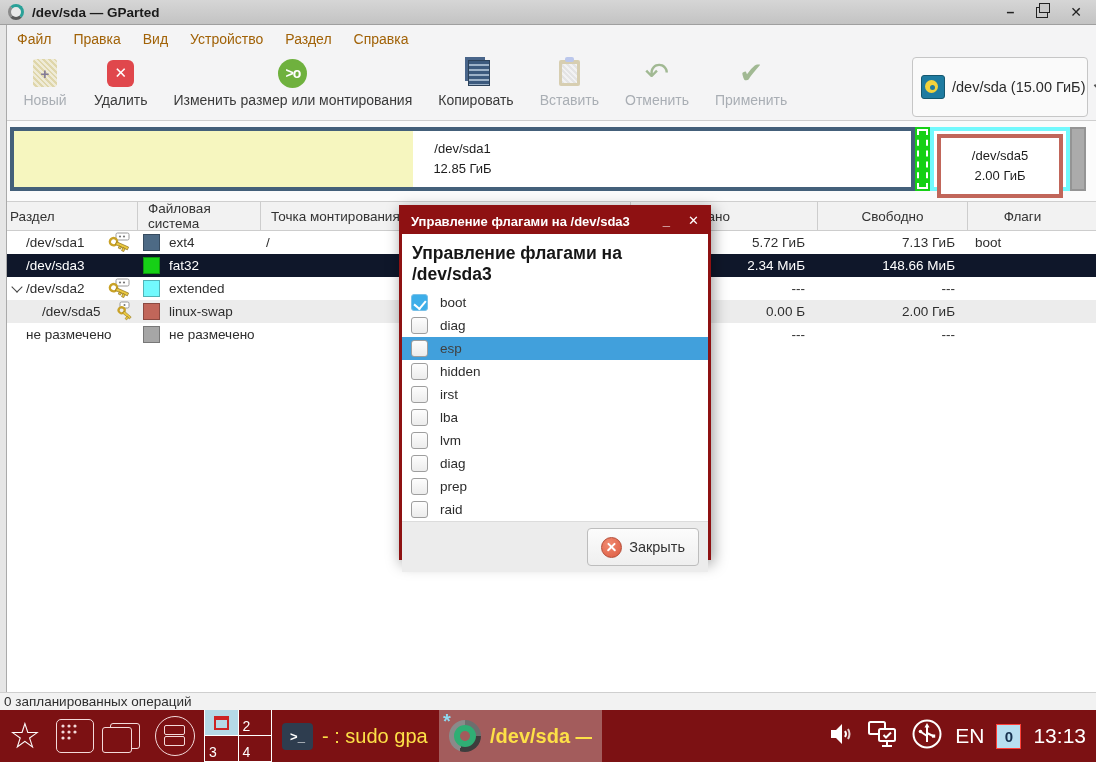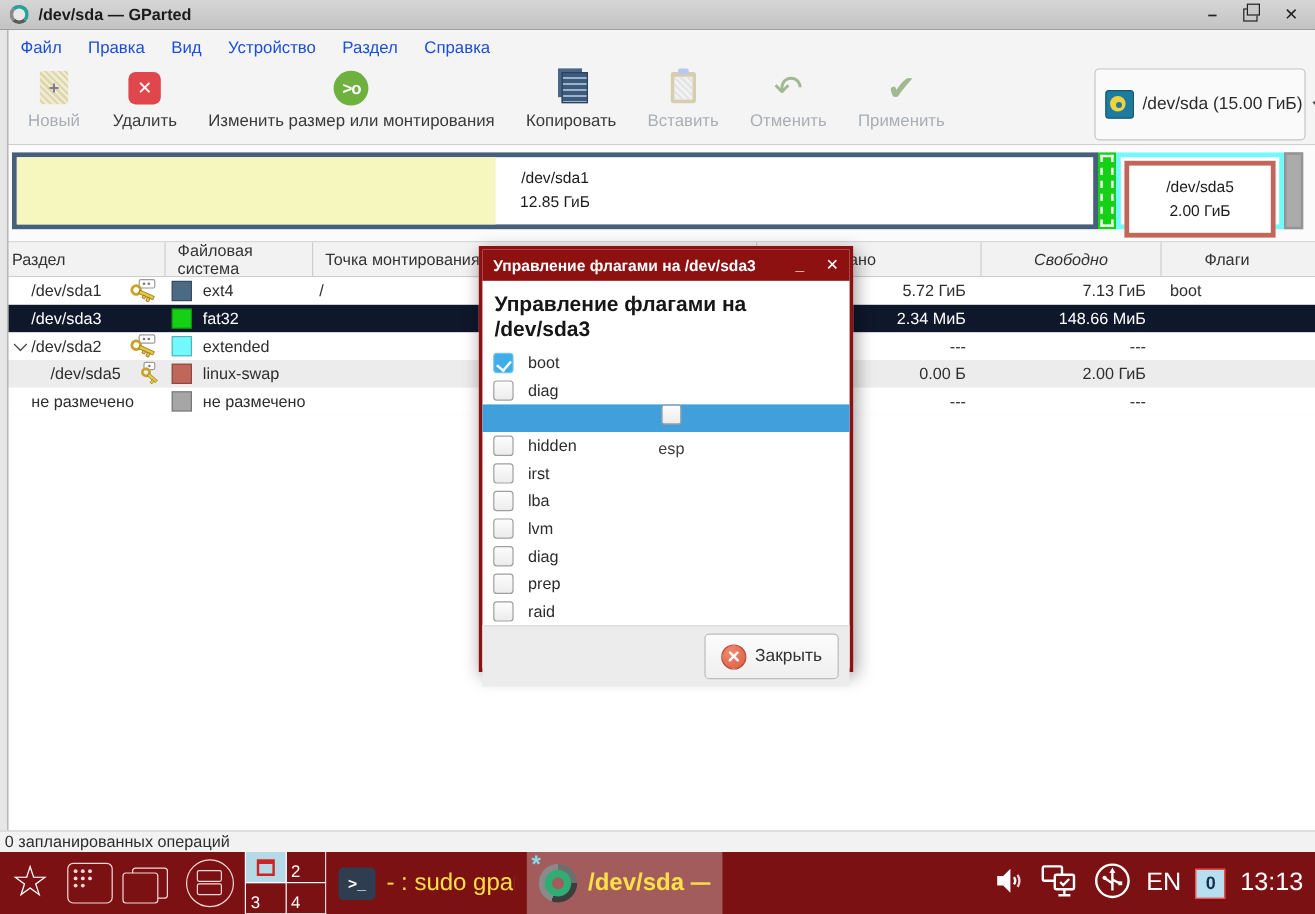--- a/index.html
+++ b/index.html
@@ -13,21 +13,21 @@
   .app-ico{width:16px;height:16px;margin:0 8px 0 8px;border-radius:50%;
     border:3px solid #2aa198;border-left-color:#8a8a8a;border-bottom-color:#5a5a5a;box-sizing:border-box;background:#e8e8e8;}
   .titlebar .title{font-weight:bold;font-size:13.5px;color:#1b1b1b;}
   .win-controls{margin-left:auto;display:flex;align-items:center;gap:22px;padding-right:14px;}
   .wc{font-weight:bold;color:#222;font-size:14px;line-height:10px;cursor:default;}
   .wc-restore{width:10px;height:9px;border:1.5px solid #222;position:relative;background:transparent;}
   .wc-restore::before{content:"";position:absolute;left:2px;top:-5px;width:9px;height:8px;border:1.5px solid #222;background:#c9c9c9;}
 
   
   .menubar{position:absolute;left:0;top:25px;width:1096px;height:27px;background:#f4f4f5;display:flex;align-items:center;padding-left:6px;box-sizing:border-box;}
-  .menu-item{font-size:14px;color:#1d4ed8;padding:3px 11px;}
+  .menu-item{font-size:14px;color:#a16207;padding:3px 11px;}
 
   
   .toolbar{position:absolute;left:0;top:52px;width:1096px;height:69px;background:#f4f4f5;border-bottom:1px solid #cfcfcf;
     display:flex;align-items:flex-start;box-sizing:border-box;padding:6px 0 0 22px;gap:26px;}
   .tbtn{display:flex;flex-direction:column;align-items:center;gap:4px;min-width:46px;}
   .tbtn .tlabel{font-size:14px;color:#3a3a3a;white-space:nowrap;}
   .tbtn.disabled .tlabel{color:#a9aeb4;}
   .ti{height:30px;display:flex;align-items:center;justify-content:center;}
   .ti-new{width:24px;height:28px;background:#d9cc92;border-radius:3px;opacity:.75;
      background-image:repeating-linear-gradient(45deg,rgba(255,255,255,.55) 0 2px,transparent 2px 4px);
@@ -60,21 +60,21 @@
   .seg-sda3{width:15px;padding:2px;box-sizing:border-box;}
   .seg-sda3 .dash{width:100%;height:100%;box-sizing:border-box;border:2px dashed #fff;}
   .seg-ext{width:140px;border:4px solid;background:#fff;padding:3px;display:flex;}
   .seg-sda5{flex:1;border:4px solid;background:#fff;position:relative;}
   .seg-unalloc{width:16px;border:2px solid #949494;}
 
   
   .thead{position:absolute;left:0;top:202px;width:1096px;height:29px;background:#f2f2f2;border-bottom:1px solid #cdcdcd;display:flex;box-sizing:border-box;font-size:13.5px;color:#333;}
   .th{display:flex;align-items:center;padding-left:10px;box-sizing:border-box;border-left:1px solid #cdcdcd;}
   .th:first-child{border-left:none;}
-  .w-part{width:137px;} .w-fs{width:123px;} .w-mnt{width:370px;} .w-used{width:187px;} .w-free{width:150px;font-style:italic;} .w-flags{width:110px;}
+  .w-part{width:137px;} .w-fs{width:123px;} .w-mnt{width:370px;} .w-used{width:187px;} .w-free{width:150px;} .w-flags{width:110px;}
   .th.center{justify-content:center;padding-left:0;}
 
   .tbody{position:absolute;left:0;top:231px;width:1096px;}
   .trow{display:flex;height:23px;align-items:center;font-size:13.5px;color:#2e2e2e;background:#fff;}
   .trow.alt{background:#ececec;}
   .trow.selected{background:#0f172a;color:#fff;}
   .cell{box-sizing:border-box;display:flex;align-items:center;height:100%;}
   .c-part{width:137px;position:relative;padding-left:7px;}
   .c-part .exp{width:19px;flex:none;display:flex;align-items:center;justify-content:center;}
   .exp .ch{width:7px;height:7px;border-right:1.6px solid #444;border-bottom:1.6px solid #444;transform:rotate(45deg);margin-top:-3px;}
@@ -97,21 +97,21 @@
 
   
   .dialog{position:absolute;left:399px;top:205px;width:312px;height:355px;box-sizing:border-box;border:3px solid #8e1112;background:#fff;box-shadow:2px 4px 14px rgba(0,0,0,.4);}
   .dlg-titlebar{height:26px;background:#8e1112;display:flex;align-items:center;padding:0 9px;box-sizing:border-box;}
   .dlg-title{color:#fff;font-weight:bold;font-size:13px;white-space:nowrap;}
   .dlg-controls{margin-left:auto;display:flex;gap:18px;align-items:center;}
   .dlg-controls span{color:#fff;font-weight:bold;font-size:13px;line-height:10px;}
   .dlg-heading{font-weight:bold;font-size:17.5px;color:#161616;padding:9px 10px 6px 10px;}
   .flag-list{height:230px;}
   .flag-row{height:23px;display:flex;align-items:center;padding-left:9px;gap:12px;font-size:13.5px;color:#2c2c2c;box-sizing:border-box;}
-  .flag-row.selected{background:#41a0dc;color:#404040;flex-direction:column;}
+  .flag-row.selected{background:#41a0dc;color:#404040;}
   .cb{width:17px;height:17px;box-sizing:border-box;border:1px solid #9e9e9e;border-radius:3px;background:linear-gradient(#fdfdfd,#ececec);flex:none;position:relative;}
   .cb.checked{background:#3daee9;border-color:#79c1e8;}
   .cb.checked::after{content:"";position:absolute;left:4px;top:3px;width:6px;height:9px;border-right:2px solid #fff;border-bottom:2px solid #fff;transform:rotate(40deg);}
   .dlg-buttonbar{height:50px;background:#ececec;border-top:1px solid #dcdcdc;display:flex;justify-content:flex-end;align-items:center;padding-right:9px;}
   .btn-close{display:flex;align-items:center;gap:7px;background:linear-gradient(#fcfcfc,#efefef);border:1px solid #bdbdbd;border-radius:4px;height:36px;padding:0 13px;font-size:14.5px;color:#333;}
   .xcircle{width:21px;height:21px;border-radius:50%;background:radial-gradient(circle at 35% 30%,#f08a70,#dd5b41);border:1px solid #b34a35;box-sizing:border-box;position:relative;}
   .xcircle::before,.xcircle::after{content:"";position:absolute;left:4px;top:8.5px;width:11px;height:2.4px;background:#fff;border-radius:1px;}
   .xcircle::before{transform:rotate(45deg);} .xcircle::after{transform:rotate(-45deg);}
 
   

